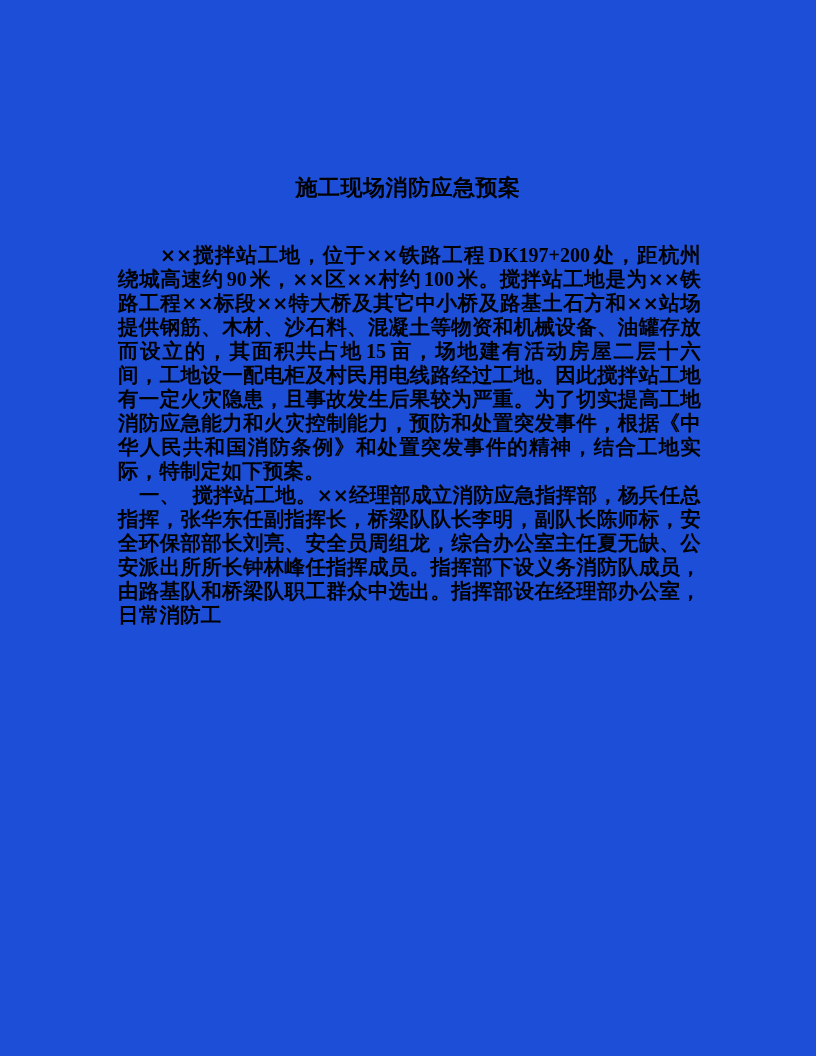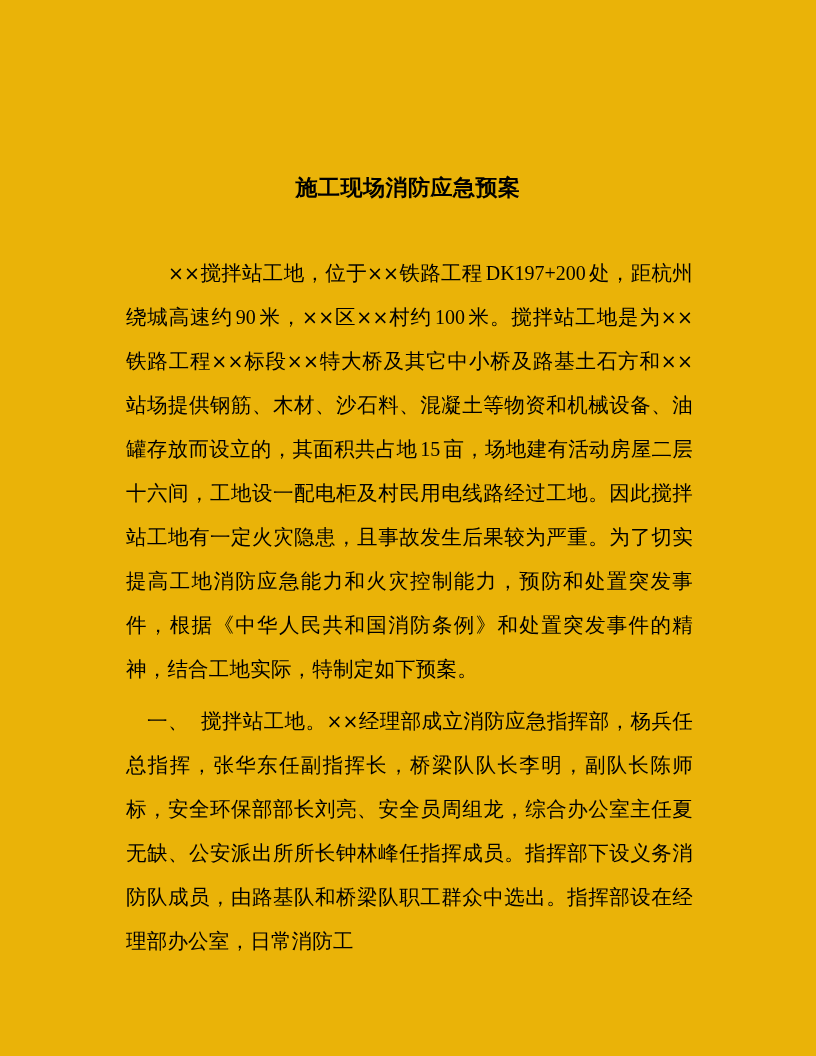--- a/index.html
+++ b/index.html
@@ -4,21 +4,21 @@
 <style>
   html, body {
     margin: 0;
     padding: 0;
     background: #ffffff;
   }
   .page {
     position: relative;
     width: 816px;
     height: 1056px;
-    background: #eab308;
+    background: #1d4ed8;
     margin: 0 auto;
     overflow: hidden;
     font-family: "DejaVu Serif", "Liberation Serif", serif;
     color: #000000;
     -webkit-font-smoothing: antialiased;
   }
 
   
   .doc-title {
     position: absolute;
@@ -36,26 +36,27 @@
 
   
   .body-block {
     position: absolute;
     left: 118px;
     top: 243px;
     width: 583px;
   }
 
   .para {
-    margin: 8px;
+    margin: 0;
     font-size: 20.5px;
-    line-height: 44px;
+    line-height: 24px;
     text-align: justify;
     text-justify: inter-ideograph;
     letter-spacing: 0.2px;
+    font-weight: bold;
   }
 
   .para + .para {
     margin-top: 0;
   }
 
   
   .para-indent2 {
     text-indent: 42px;
   }

